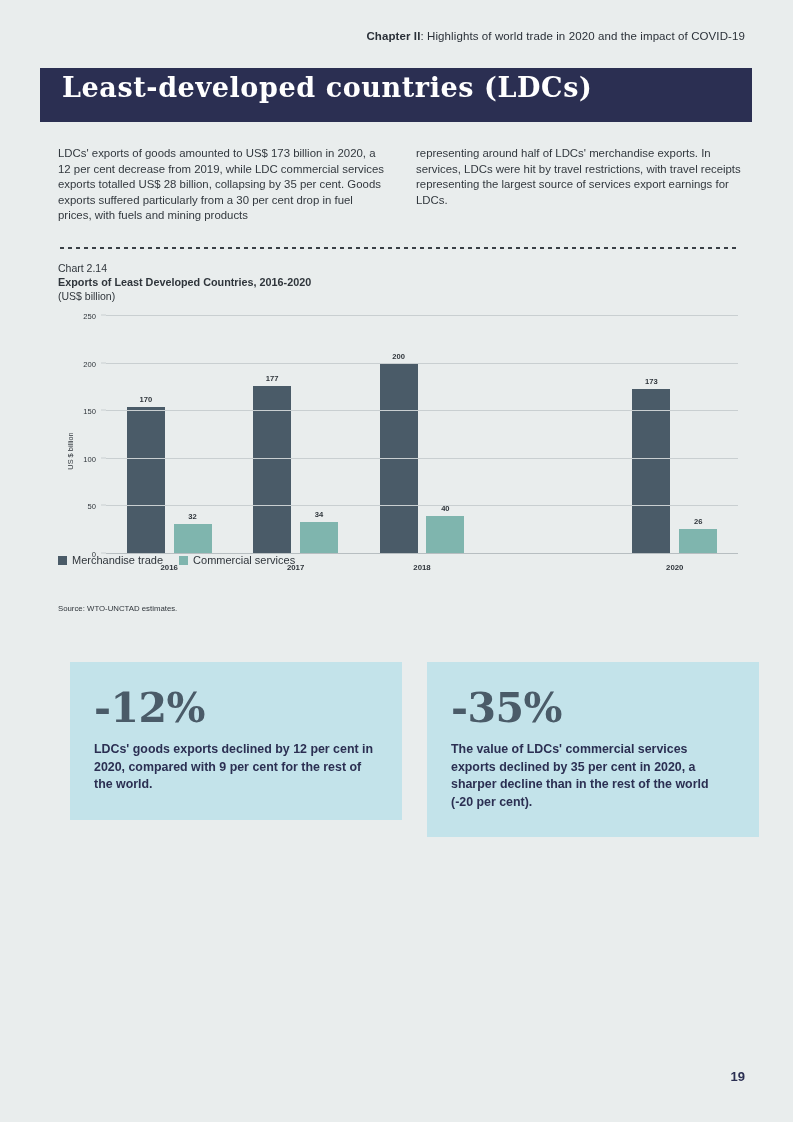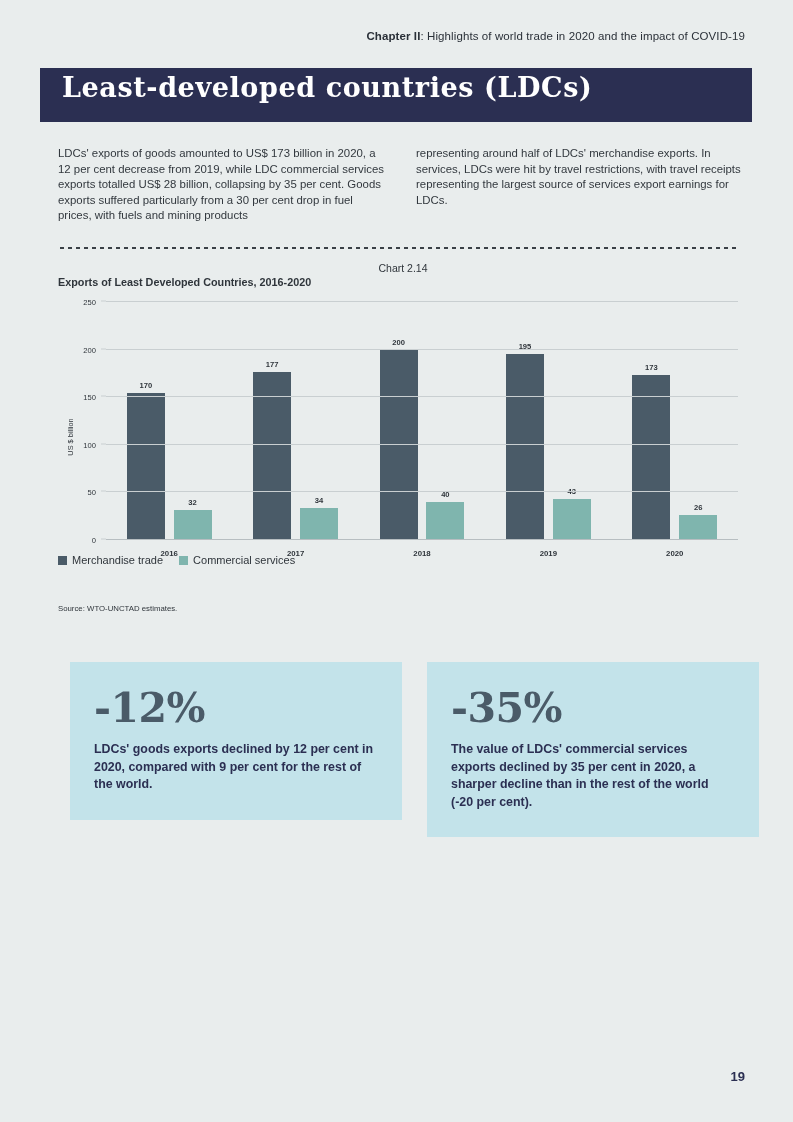--- a/index.html
+++ b/index.html
@@ -82,21 +82,20 @@
   .chart-block {
     position: absolute;
     left: 58px;
     top: 262px;
     width: 690px;
   }
   .chart-number {
     font-size: 10.5px;
     color: #2f353b;
     margin-bottom: 2px;
-    text-align: center;
   }
   .chart-title {
     font-size: 10.8px;
     font-weight: bold;
     color: #2f353b;
     margin-bottom: 2px;
   }
   .chart-unit {
     font-size: 10.5px;
     color: #2f353b;
@@ -280,20 +279,21 @@
 <div class="intro">
   <p>LDCs' exports of goods amounted to US$ 173 billion in 2020, a 12 per cent decrease from 2019, while LDC commercial services exports totalled US$ 28 billion, collapsing by 35 per cent. Goods exports suffered particularly from a 30 per cent drop in fuel prices, with fuels and mining products</p>
   <p>representing around half of LDCs' merchandise exports. In services, LDCs were hit by travel restrictions, with travel receipts representing the largest source of services export earnings for LDCs.</p>
 </div>
 
 <div class="dotted-divider"></div>
 
 <div class="chart-block">
   <div class="chart-number">Chart 2.14</div>
   <div class="chart-title">Exports of Least Developed Countries, 2016-2020</div>
+  <div class="chart-unit">(US$ billion)</div>
 
   <div class="plot-wrap">
     <div class="y-axis-title">US $ billion</div>
     <div class="plot-area" id="plot-area">
       <div class="bars-layer" id="bars-layer">
           <div class="group" style="left: 0%; width: 20%;">
             <div class="bar merch" style="left: 16.5%; width: 30%; height: 61.6%; background: rgb(74, 91, 104);">
               <span class="bar-label">170</span>
             </div>
             <div class="bar serv" style="left: 53.5%; width: 30%; height: 12.8%; background: rgb(127, 181, 174);">
@@ -311,29 +311,20 @@
             <div class="x-tick-label">2017</div>
           </div>
           <div class="group" style="left: 40%; width: 20%;">
             <div class="bar merch" style="left: 16.5%; width: 30%; height: 80%; background: rgb(74, 91, 104);">
               <span class="bar-label">200</span>
             </div>
             <div class="bar serv" style="left: 53.5%; width: 30%; height: 16%; background: rgb(127, 181, 174);">
               <span class="bar-label">40</span>
             </div>
             <div class="x-tick-label">2018</div>
-          </div>
-          <div class="group" style="left: 60%; width: 20%;">
-            <div class="bar merch" style="left: 16.5%; width: 30%; height: 78%; background: rgb(74, 91, 104);">
-              <span class="bar-label">195</span>
-            </div>
-            <div class="bar serv" style="left: 53.5%; width: 30%; height: 17.2%; background: rgb(127, 181, 174);">
-              <span class="bar-label">43</span>
-            </div>
-            <div class="x-tick-label">2019</div>
           </div>
           <div class="group" style="left: 80%; width: 20%;">
             <div class="bar merch" style="left: 16.5%; width: 30%; height: 69.2%; background: rgb(74, 91, 104);">
               <span class="bar-label">173</span>
             </div>
             <div class="bar serv" style="left: 53.5%; width: 30%; height: 10.4%; background: rgb(127, 181, 174);">
               <span class="bar-label">26</span>
             </div>
             <div class="x-tick-label">2020</div>
           </div>

